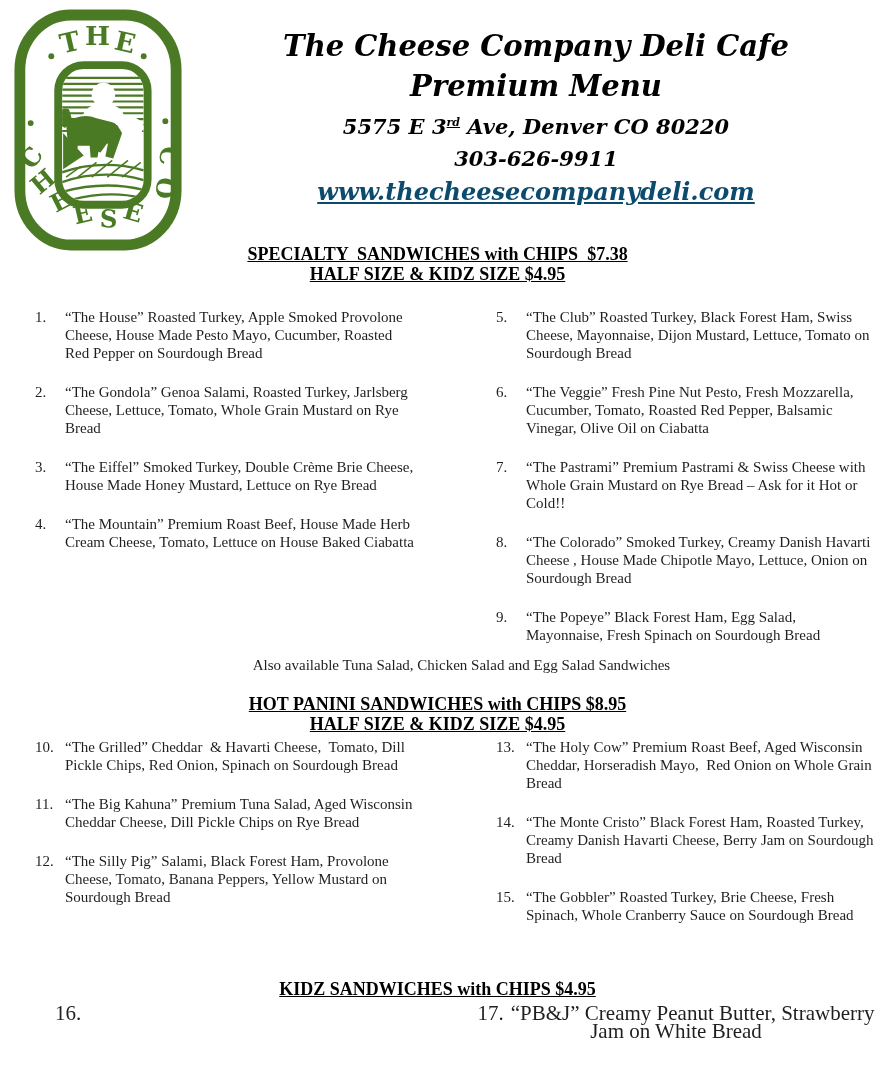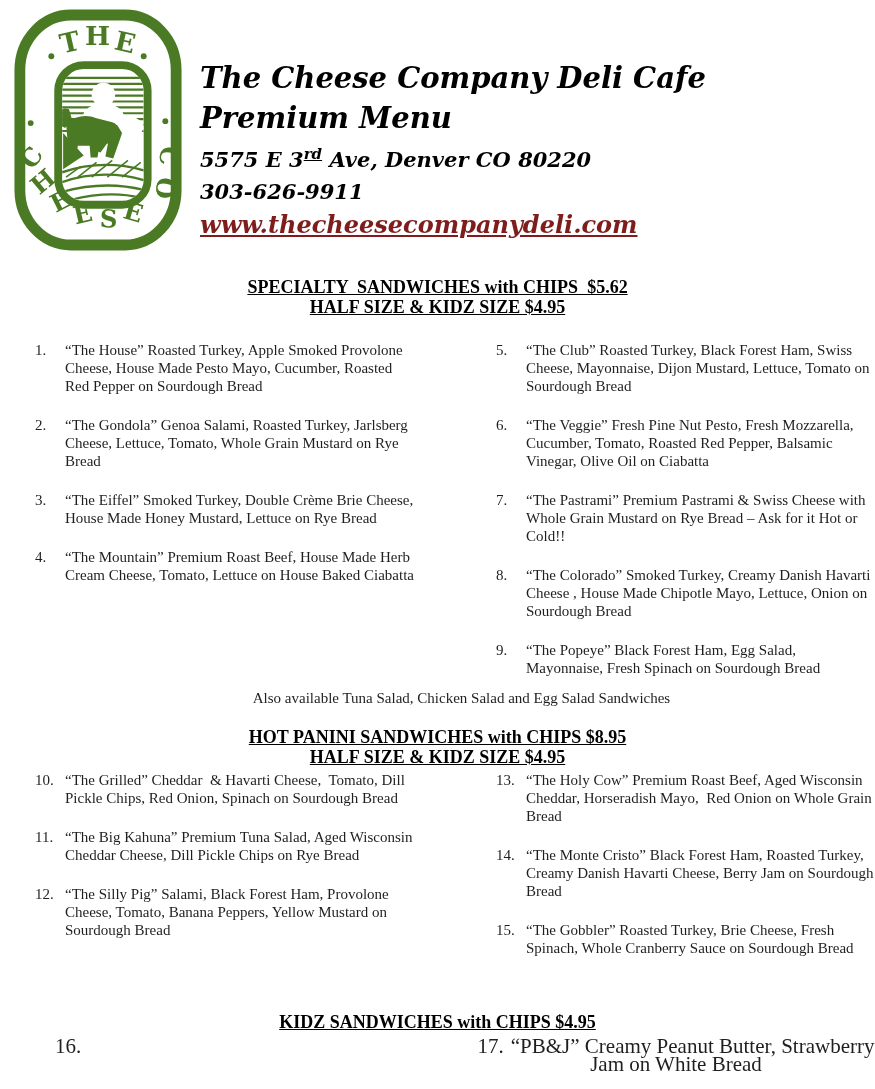--- a/index.html
+++ b/index.html
@@ -3,29 +3,29 @@
 <meta charset="utf-8">
 <style>
   html,body{margin:0;padding:0;}
   body{
     width:875px;height:1089px;background:#ffffff;position:relative;overflow:hidden;
     font-family:"Liberation Serif","DejaVu Serif",serif;color:#1f1f1f;
   }
   
   .logo{position:absolute;left:12px;top:6px;}
   
-  .header{margin-left:200px;width:672px;padding-top:58px;color:#000;}
+  .header{margin-left:200px;width:672px;text-align:center;padding-top:26px;color:#000;}
   .script{font-family:"DejaVu Serif",serif;font-style:italic;font-weight:bold;}
   .h-title{font-size:29px;line-height:40px;}
   .h-sub{font-size:29px;line-height:40px;}
   .h-addr{font-size:21px;line-height:33px;}
-  .h-addr sup{font-size:15px;text-decoration:underline;}
+  .h-addr sup{font-size:11px;text-decoration:underline;}
   .h-phone{font-size:21px;line-height:32px;}
   .h-web{font-size:24px;line-height:34px;}
-  .h-web a{color:#7f1d1d;text-decoration:underline;}
+  .h-web a{color:#0c4a6e;text-decoration:underline;}
   
   .sec-head{text-align:center;color:#000;font-weight:bold;font-size:18px;line-height:19.5px;}
   .sec-head span{text-decoration:underline;white-space:pre-wrap;}
   .sh-specialty{margin-top:36px;}
   .sh-panini{margin-top:21px;}
   .sh-kidz{margin-top:56px;}
   
   .cols{display:flex;align-items:flex-start;}
   .cols-specialty{margin-top:24px;}
   .cols-panini{margin-top:4px;}
@@ -90,21 +90,21 @@
 
 <div class="header">
   <div class="h-title script">The Cheese Company Deli Cafe</div>
   <div class="h-sub script">Premium Menu</div>
   <div class="h-addr script"><span>5575 E 3</span><sup>rd</sup><span> Ave, Denver CO 80220</span></div>
   <div class="h-phone script">303-626-9911</div>
   <div class="h-web script"><a href="#">www.thecheesecompanydeli.com</a></div>
 </div>
 
 <div class="sec-head sh-specialty">
-  <div><span>SPECIALTY  SANDWICHES with CHIPS  $5.62</span></div>
+  <div><span>SPECIALTY  SANDWICHES with CHIPS  $7.38</span></div>
   <div><span>HALF SIZE &amp; KIDZ SIZE $4.95</span></div>
 </div>
 
 <div class="cols cols-specialty">
   <div class="col-l">
     <div class="item">
         <span class="num">1.</span>
         <span class="txt">“The House” Roasted Turkey, Apple Smoked Provolone Cheese, House Made Pesto Mayo, Cucumber, Roasted Red Pepper on Sourdough Bread</span>
       </div>
     <div class="item">

